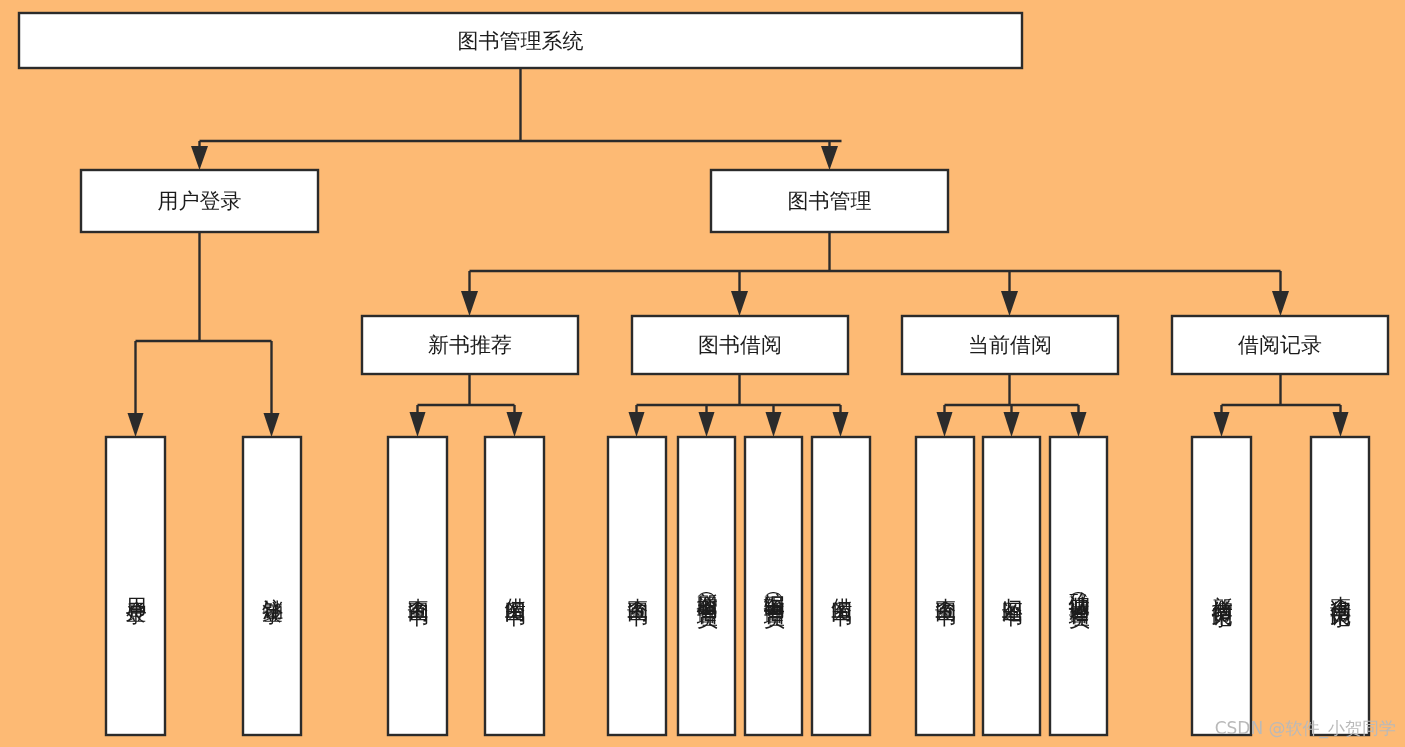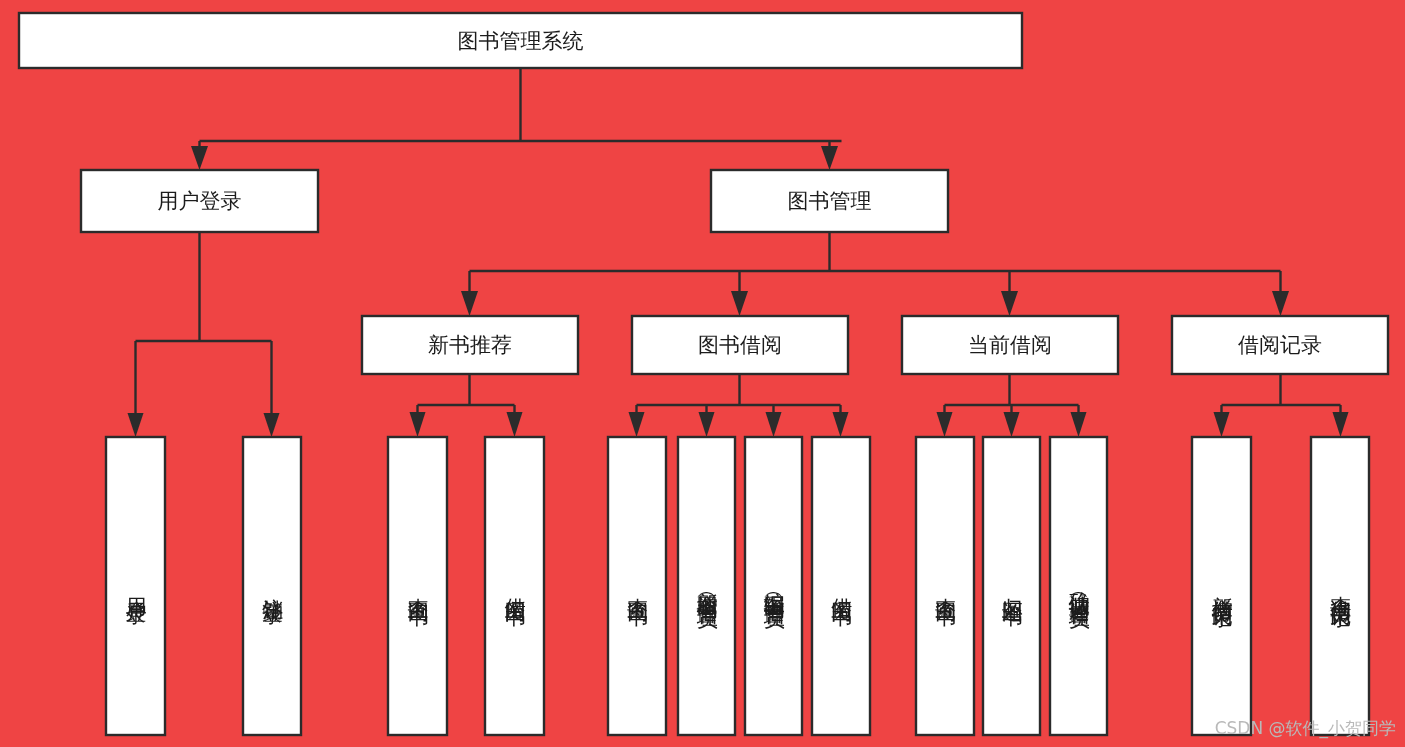--- a/index.html
+++ b/index.html
@@ -8,21 +8,21 @@
     padding: 0;
     background: #ffffff;
   }
   body {
     font-family: "DejaVu Sans", "Liberation Sans", sans-serif;
   }
   #diagram-root {
     position: relative;
     width: 1405px;
     height: 747px;
-    background: #ef4444;
+    background: #fdba74;
     overflow: hidden;
   }
   svg#tree-svg {
     position: absolute;
     left: 0;
     top: 0;
     width: 1405px;
     height: 747px;
     display: block;
   }

